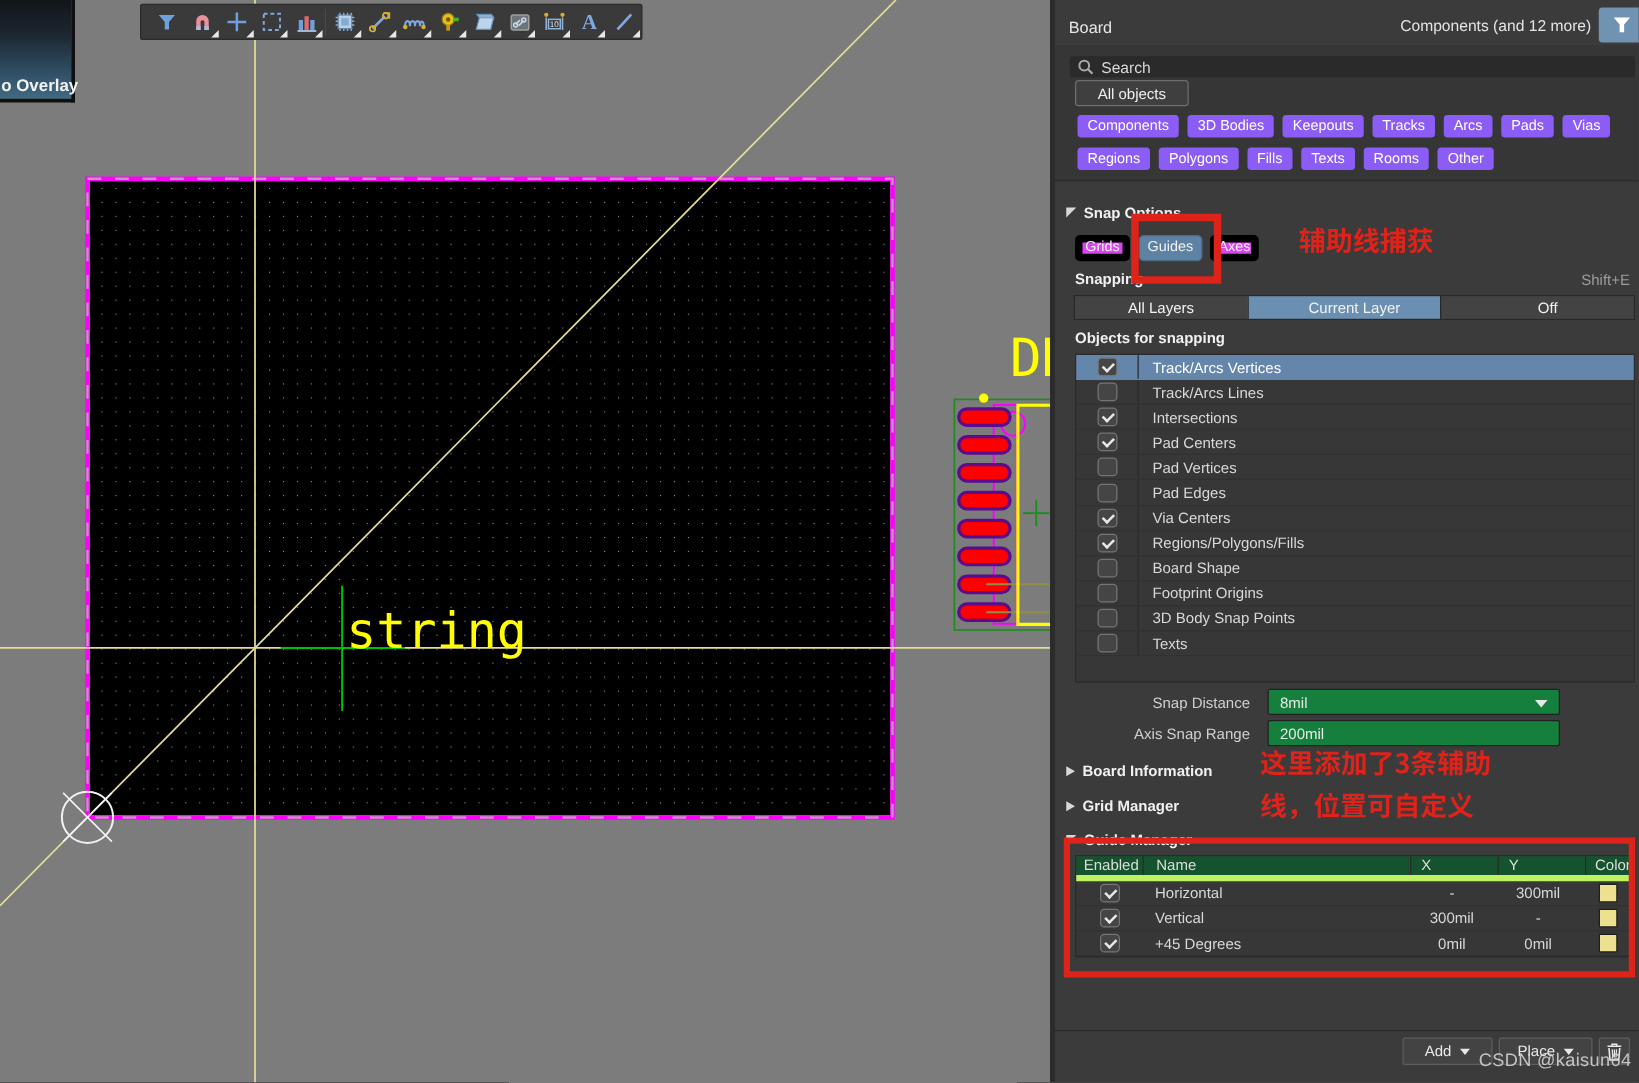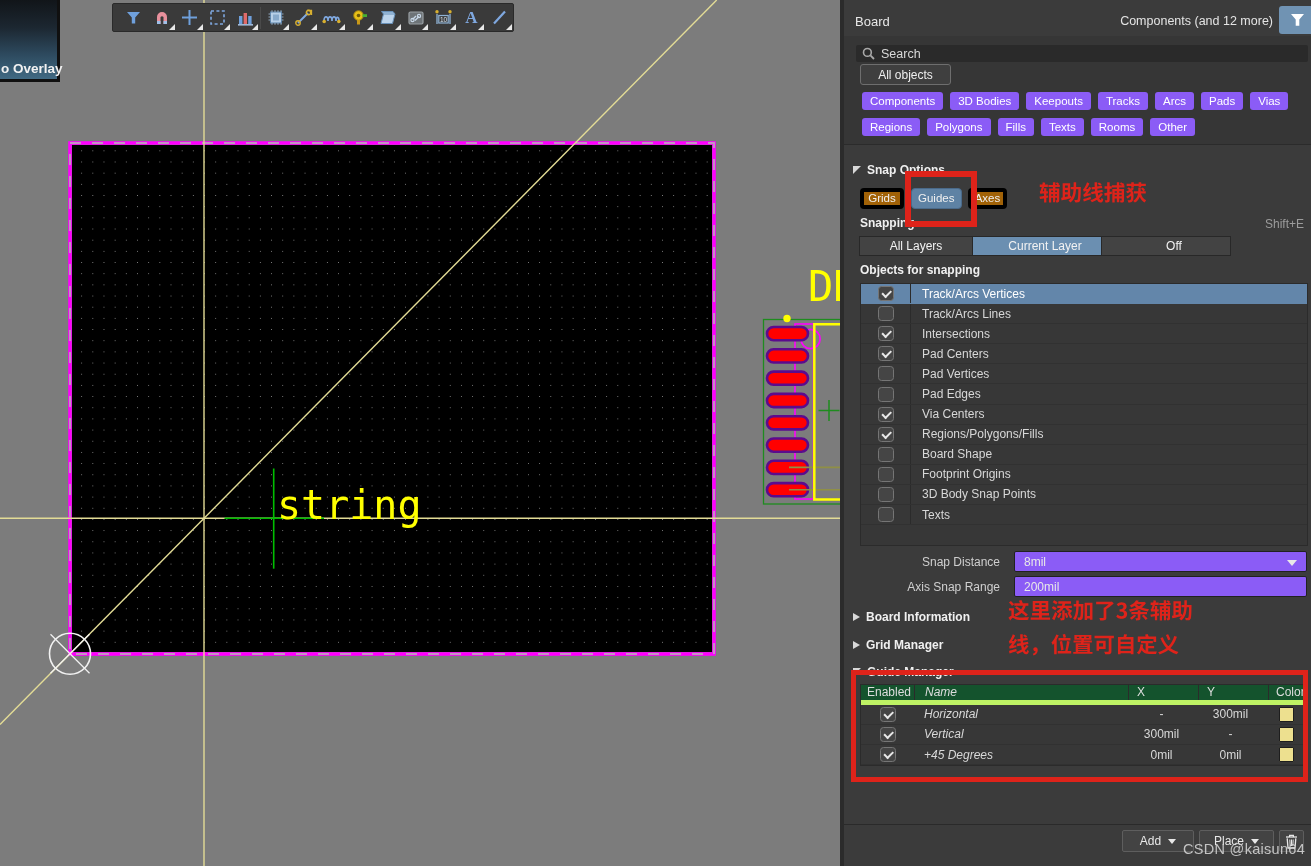--- a/index.html
+++ b/index.html
@@ -52,28 +52,28 @@
 
   .section-header { display:flex; align-items:center; color:#F0F0F0; font-weight:bold;
     font-size:12px; }
   .tri-open { width:0; height:0; border-left:8px solid #D8D8D8; border-bottom:8px solid transparent;
     margin-right:6px; }
   .tri-closed { width:0; height:0; border-left:7px solid #D8D8D8; border-top:4.5px solid transparent;
     border-bottom:4.5px solid transparent; margin-right:6px; }
   #snap-options-header { left:853px; top:163px; }
   .mini-btn { height:21px; border-radius:4px; font-size:11.5px; color:#F0F0F0;
     display:flex; align-items:center; justify-content:center; }
-  .mini-btn.plain { background:#a16207; border:4px solid #000000; }
+  .mini-btn.plain { background:#d946ef; border:6px solid #000000; }
   .mini-btn.blue { background:#5E82A4; border:1px solid #4A6A8A; }
   #grids-btn { left:860px; top:188px; width:44px; height:20.5px; }
   #guides-btn { left:910.5px; top:188px; width:51.5px; height:20.5px; }
   #axes-btn { left:968px; top:188px; width:39px; height:20.5px; }
   #snapping-label { left:860px; top:216px; font-weight:bold; font-size:12px; color:#F0F0F0; }
   #shortcut-label { right:7px; top:217px; font-size:12px; color:#9C9C9C; }
-  #segmented { left:859px; top:235.8px; width:372px; height:20.5px; display:flex;
+  #segmented { left:859px; top:235.8px; width:449px; height:20.5px; display:flex;
     border:1px solid #282828; }
   .segment { flex:1; display:flex; align-items:center; justify-content:center;
     font-size:12px; color:#F2F2F2; background:#434343; }
   .segment + .segment { border-left:1px solid #282828;padding-left:16px; }
   .segment.active { background:#6B8FB1; }
   #objects-snapping-label { left:860px; top:263px; font-weight:bold; font-size:12px; color:#F0F0F0; }
 
   #snap-table { left:860px; top:283px; width:448px; height:263px; background:#373737;
     border:1px solid #2B2B2B; font-size:12px; color:#D8D8D8; }
   #snap-table .thead { display:flex; height:19px; align-items:center; background:#3F3F3F;
@@ -85,39 +85,39 @@
   .trow.selected { background:#6386AA; color:#FFFFFF; border-bottom-color:#6386AA; }
   .trow .col-onoff { display:flex; align-items:center; justify-content:center; }
   .cb { width:16px; height:15px; background:#454545; border:1px solid #757575;
     border-radius:3.5px; position:relative; }
   .cb.checked::after { content:""; position:absolute; left:3px; top:3px; width:7px; height:3.5px;
     border-left:2px solid #E8E8E8; border-bottom:2px solid #E8E8E8; transform:rotate(-45deg); }
 
   .field-label { font-size:12px; color:#CFCFCF; }
   #snap-distance-label { left:844px; top:555px; width:156px; text-align:right; }
   #axis-range-label { left:844px; top:580px; width:156px; text-align:right; }
-  .field-box { left:1014px; width:293px; height:21px; background:#8b5cf6;
+  .field-box { left:1014px; width:234px; height:21px; background:#15803d;
     border:1px solid #212121; border-radius:2px; color:#E8E8E8; font-size:12px;
     display:flex; align-items:center; padding-left:9px; }
   #snap-distance-box { top:551px; }
   #axis-range-box { top:576px; }
   .caret-down { position:absolute; right:9px; top:8px; width:0; height:0;
     border-left:5px solid transparent; border-right:5px solid transparent;
     border-top:6px solid #E8E8E8; }
   #board-info-header { left:853px; top:610px; }
   #grid-manager-header { left:853px; top:638px; }
   #guide-manager-header { left:853px; top:665px; }
   #guide-manager-header { z-index:1; }
 
   #guide-table { left:860px; top:684px; width:448px; height:81.5px; background:#373737;
     border:1px solid #2B2B2B; font-size:12px; color:#D8D8D8; }
   #guide-table .thead { display:flex; height:19.5px; align-items:flex-start; background:#14532d;
     border-bottom:5px solid #bef264; color:#DDDDDD; }
   .gcol-en { width:53px; flex-shrink:0; display:flex; align-items:center; padding-left:6px; }
-  .gcol-name { width:213px; flex-shrink:0; padding-left:10px;font-style:italic; }
+  .gcol-name { width:213px; flex-shrink:0; padding-left:10px; }
   .gcol-x { width:69px; flex-shrink:0; text-align:center; }
   .gcol-y { width:69px; flex-shrink:0; text-align:center; }
   .gcol-color { flex:1; display:flex; align-items:center; justify-content:center; }
   #guide-table .thead .gcol-x, #guide-table .thead .gcol-y { text-align:left; padding-left:8px; }
   #guide-table .thead .gcol-color { justify-content:flex-start; padding-left:7px; }
   .grow { display:flex; height:20.3px; align-items:center; border-bottom:1px solid #313131; }
   .grow .gcol-en { justify-content:center; padding-left:0; }
   .swatch { width:15px; height:15px; border:1px solid #1E1E1E; border-radius:1px; }
 
   #footer-divider { left:844px; top:824px; width:467px; height:1px; background:#2A2A2A; }

